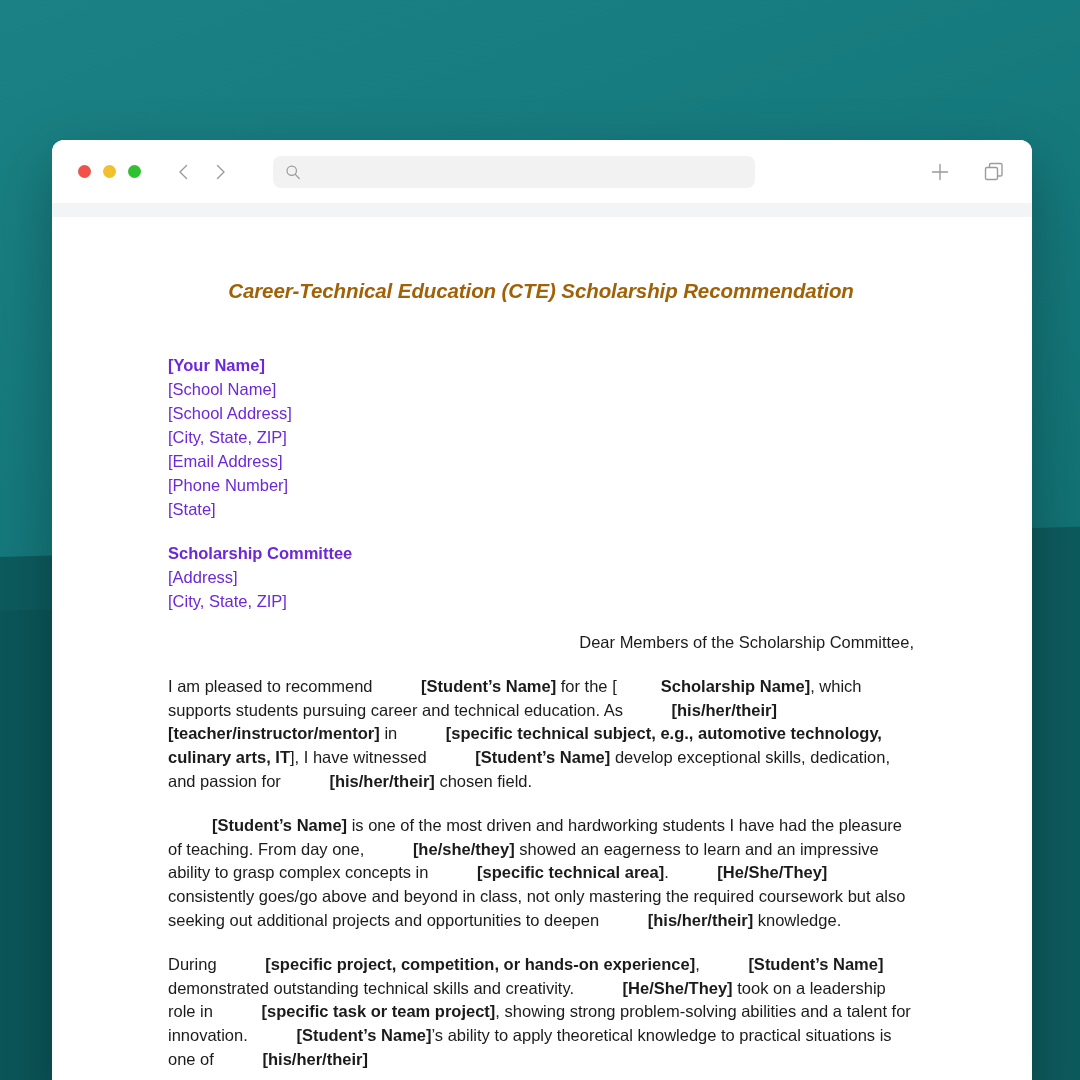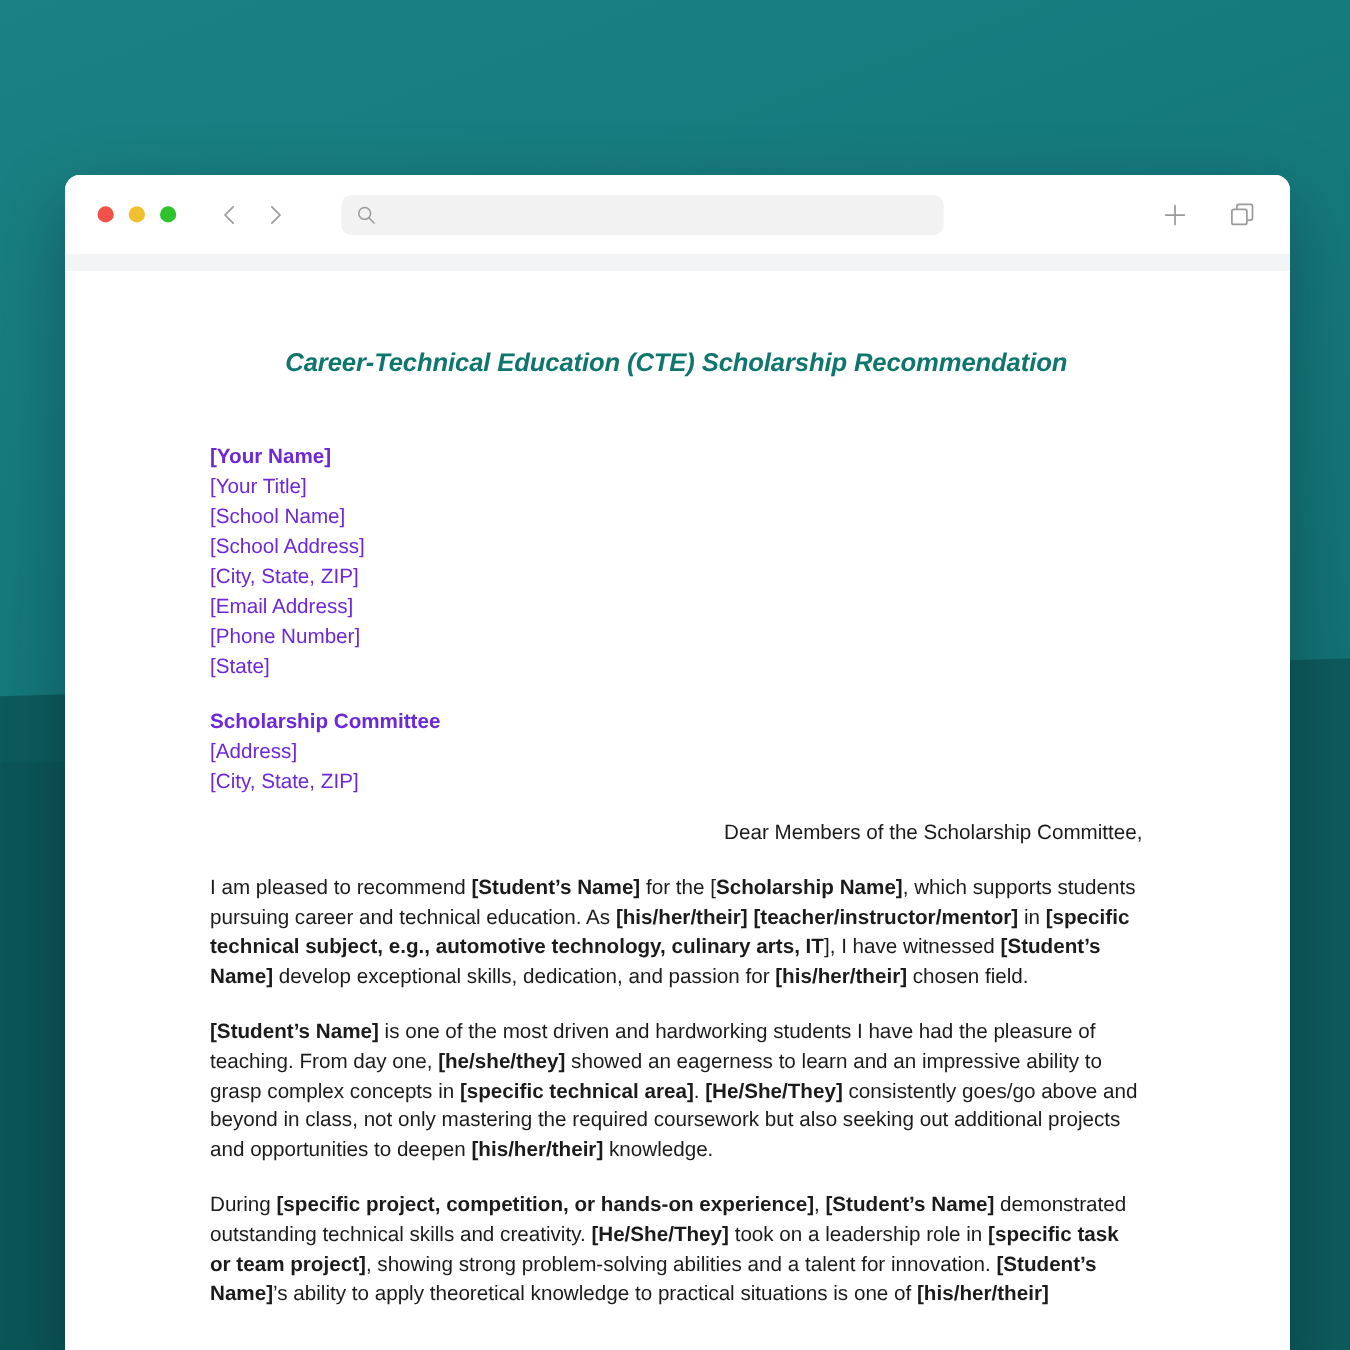--- a/index.html
+++ b/index.html
@@ -95,38 +95,38 @@
     background:#ffffff;
     padding:62px 118px 0 116px;
     height:883px;
     overflow:hidden;
   }
   #doc-title {
     font-weight:bold; font-style:italic;
     font-size:20.5px;
     letter-spacing:-.1px;
     text-align:center;
-    color:#0f766e;
+    color:#a16207;
     margin-bottom:50px;
   }
   .addr-line {
     font-size:16.5px;
     line-height:24px;
     color:#6d28d9;
   }
   .addr-line.b { font-weight:bold; }
   .blockgap { height:20px; }
   .para {
     font-size:16.5px;
     line-height:23.8px;
     color:#1b1b1b;
     margin-top:20px;
     text-align:left;
   }
-  .para b { font-weight:bold; }
+  .para b { font-weight:bold;margin-left:44px; }
   .salutation {
     font-size:16.5px; line-height:23.8px; color:#1b1b1b;
     margin-top:18px;
     text-align:right;
   }
 </style>
 </head>
 <body>
 
 <div id="bg">
@@ -183,21 +183,20 @@
     </div>
   </div>
 
   <div id="strip"></div>
 
   <div id="doc">
     <div id="doc-title">Career-Technical Education (CTE) Scholarship Recommendation</div>
 
     <div id="sender-block">
         <div class="addr-line b">[Your Name]</div>
-        <div class="addr-line">[Your Title]</div>
         <div class="addr-line">[School Name]</div>
         <div class="addr-line">[School Address]</div>
         <div class="addr-line">[City, State, ZIP]</div>
         <div class="addr-line">[Email Address]</div>
         <div class="addr-line">[Phone Number]</div>
         <div class="addr-line">[State]</div>
       </div>
     <div class="blockgap"></div>
     <div id="recipient-block">
         <div class="addr-line b">Scholarship Committee</div>

